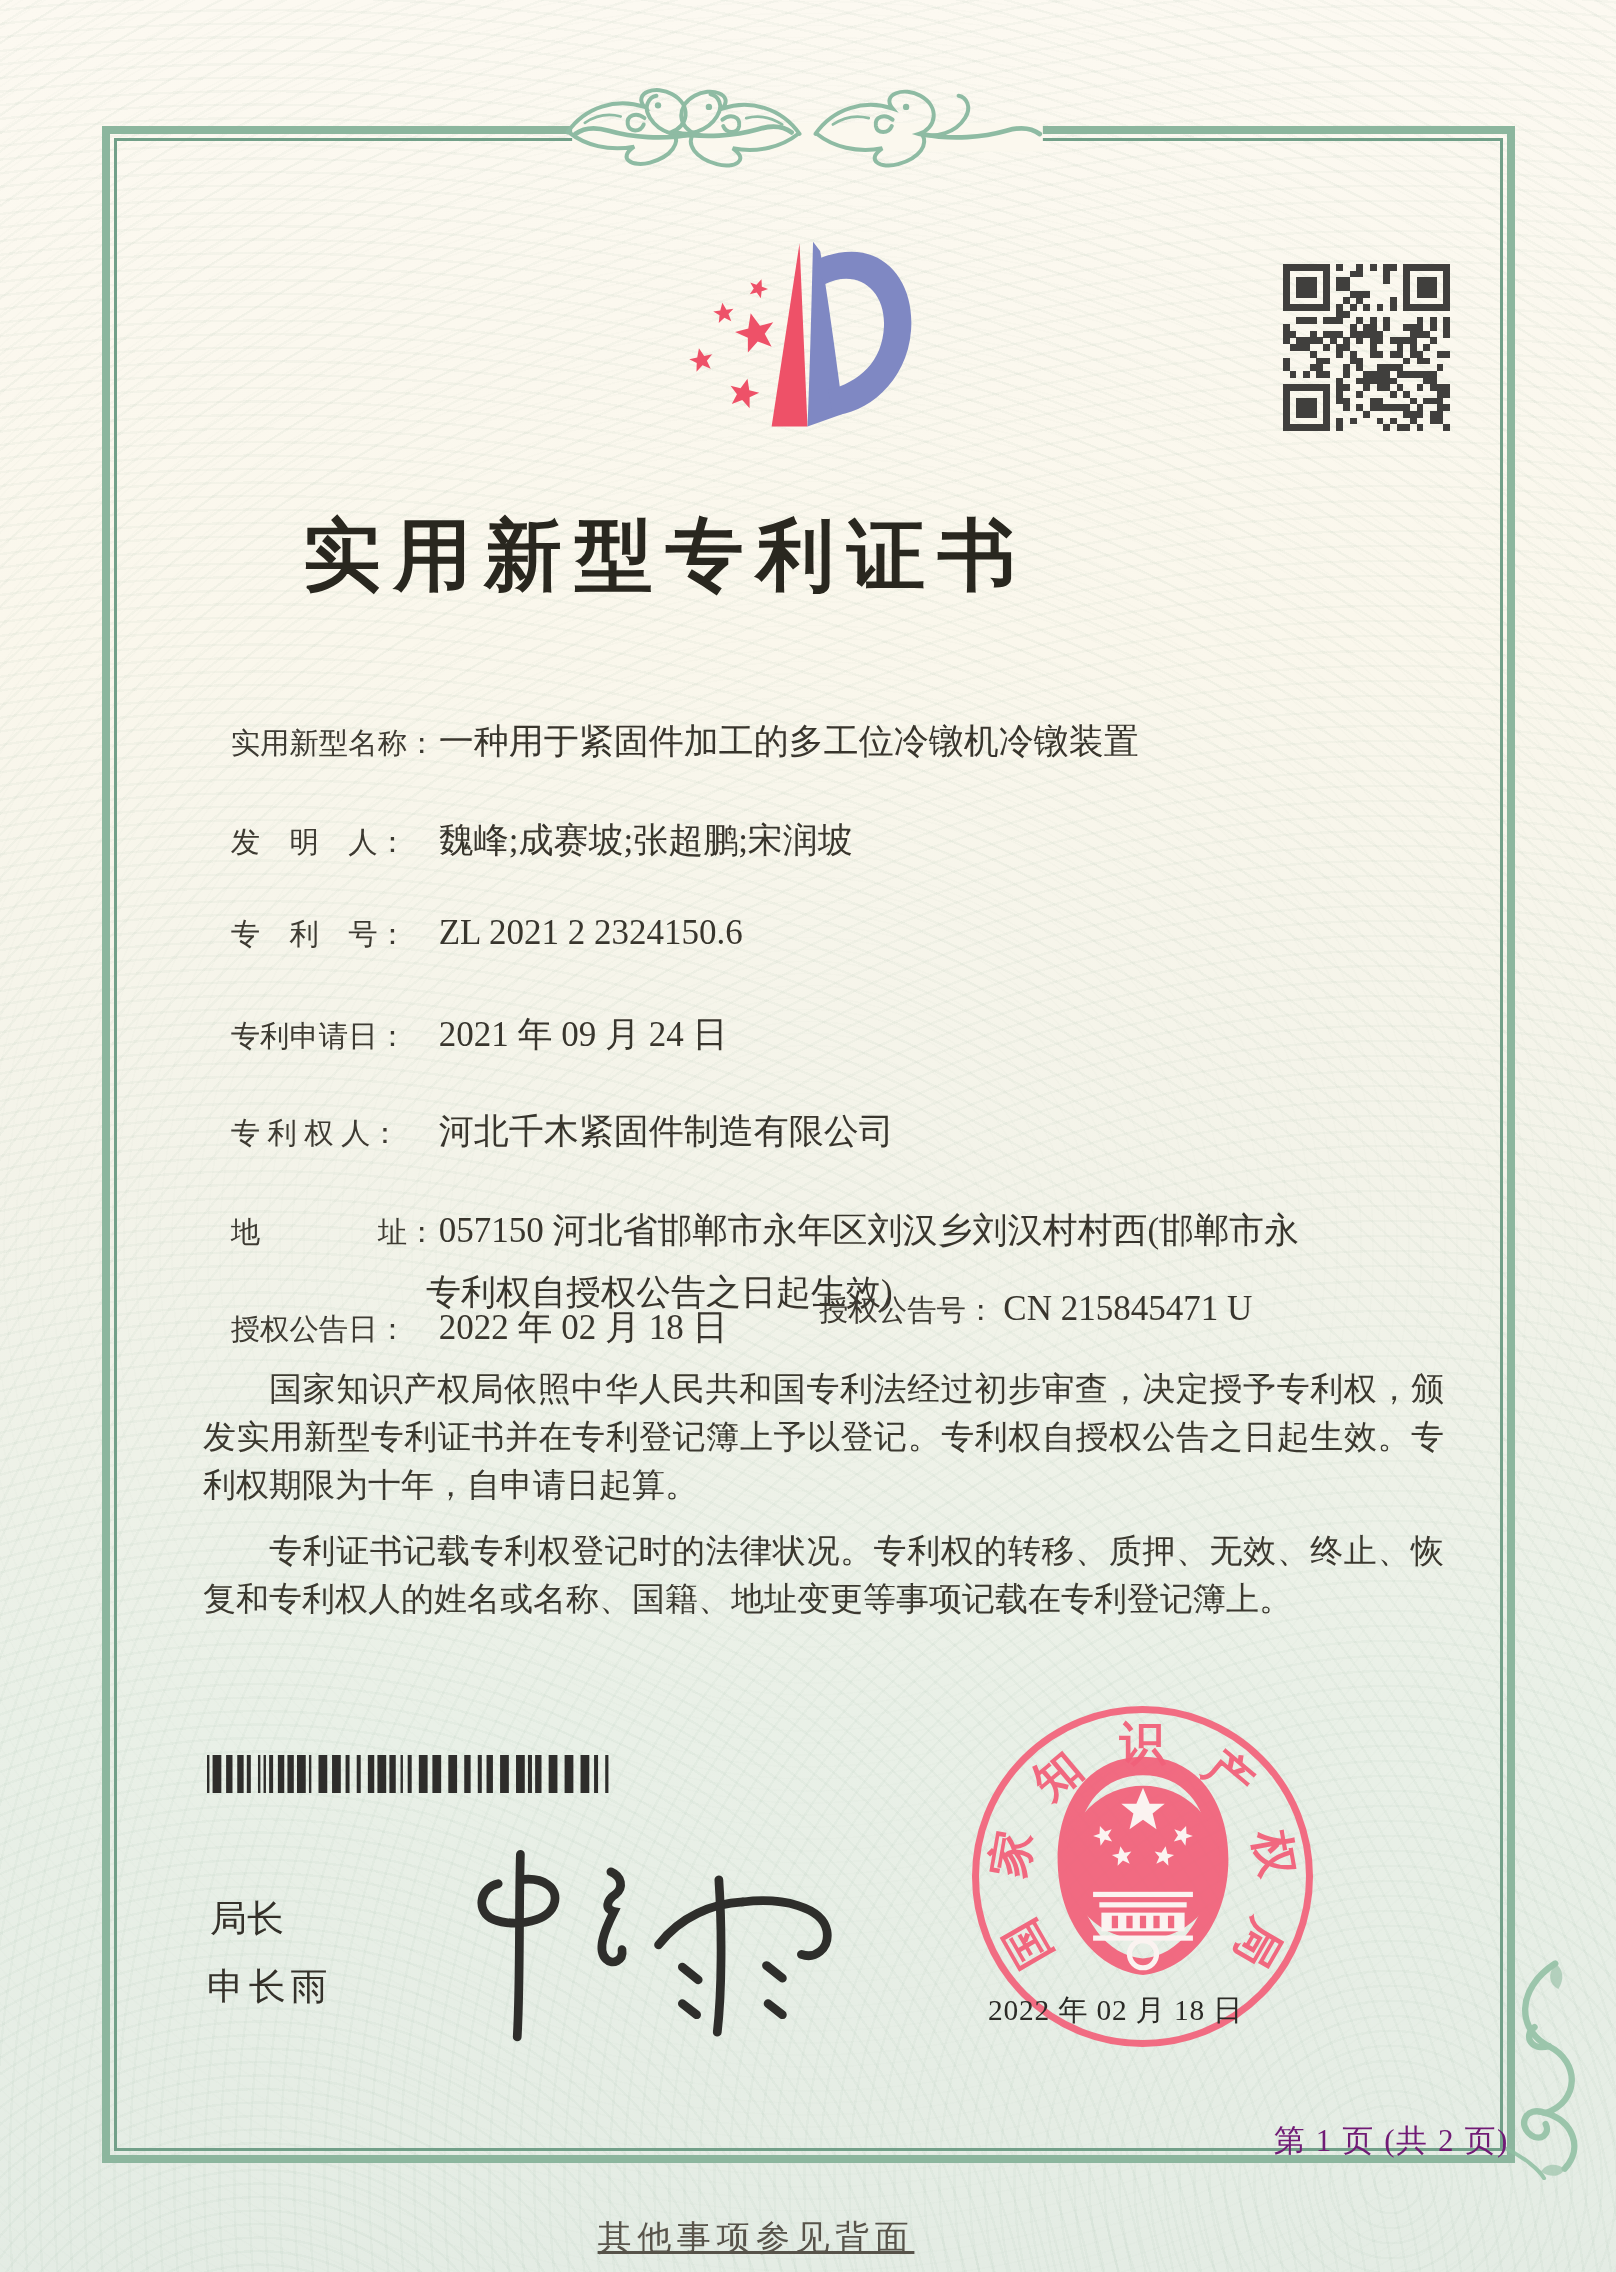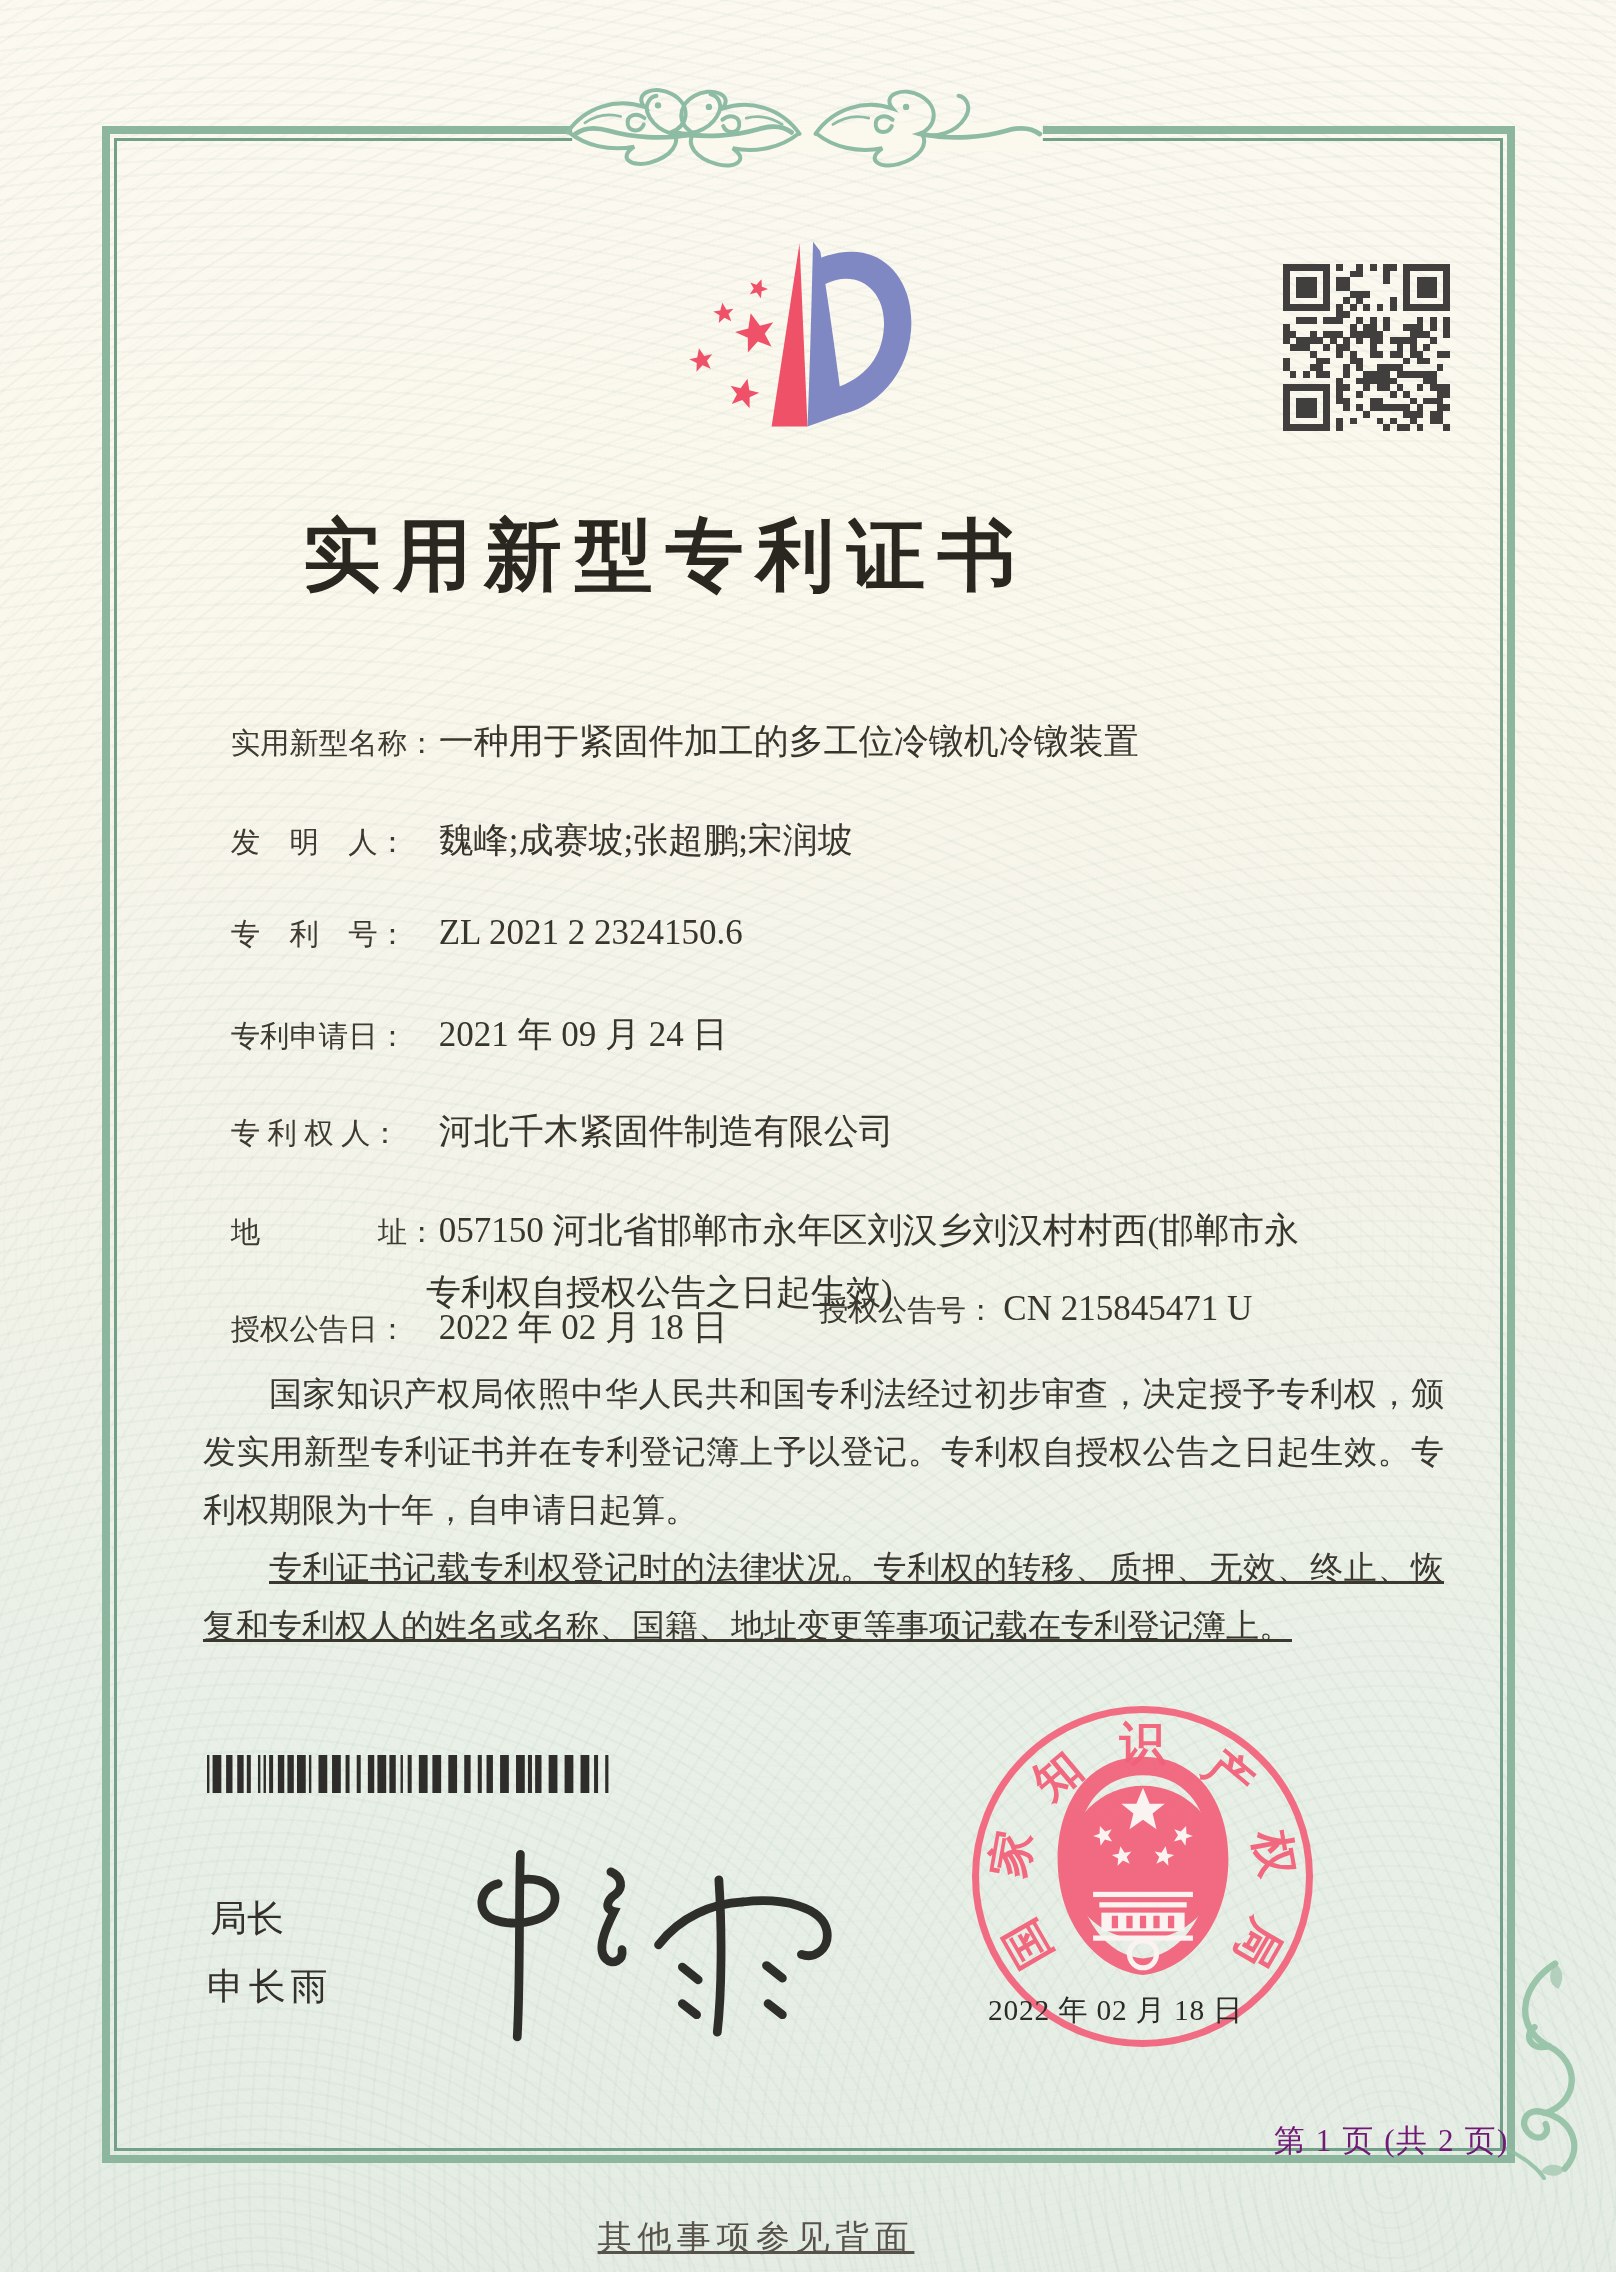--- a/index.html
+++ b/index.html
@@ -21,23 +21,23 @@
   .qr{position:absolute;left:1283px;top:264px;width:167px;height:167px;}
   .title{position:absolute;left:0;width:1331px;top:504px;text-align:center;
     font-size:78px;font-weight:700;letter-spacing:12.7px;color:#29271f;white-space:pre;}
   .row{position:absolute;left:218px;width:1273px;color:#38352d;white-space:pre;}
   .row .label{display:inline-block;width:208px;font-size:29.4px;color:#3d3a32;vertical-align:baseline;}
   .row .value{font-size:35px;}
   .addr2{font-size:35px;margin-left:208px;}
   .pair2{position:absolute;left:601px;top:0;}
   .pair2 .label{width:auto;margin-right:8px;}
   .paras{position:absolute;left:203px;top:1365px;width:1241px;font-size:33px;
-    line-height:58px;text-align:justify;color:#3b382f;}
+    line-height:48px;text-align:justify;color:#3b382f;}
   .paras p{margin:0;text-indent:2em;}
-  .paras p + p{margin-top:0;text-decoration:underline;}
+  .paras p + p{margin-top:18px;}
   .barcode{position:absolute;left:207px;top:1755px;width:403px;height:38px;}
   .sig-role{position:absolute;left:210px;top:1894px;font-size:37px;color:#34312a;}
   .sig-name{position:absolute;left:207px;top:1962px;font-size:37px;color:#34312a;letter-spacing:4.8px;}
   .signature{position:absolute;left:426px;top:1848px;width:446px;height:208px;}
   .seal{position:absolute;left:972px;top:1706px;width:341px;height:341px;}
   .seal-ring{position:absolute;inset:0;border:7.2px solid #f2617a;border-radius:50%;opacity:.92;}
   .seal-char{position:absolute;left:50%;top:50%;font-size:46px;font-weight:700;color:#f2617a;
     transform:translate(-50%,-50%) rotate(var(--a)) translateY(-133px);opacity:.95;white-space:pre;}
   .emblem{position:absolute;left:50%;top:48%;transform:translate(-50%,-50%);width:208px;opacity:.93;}
   .seal-date{position:absolute;left:16px;top:285px;font-size:29.4px;color:#2b2a26;

